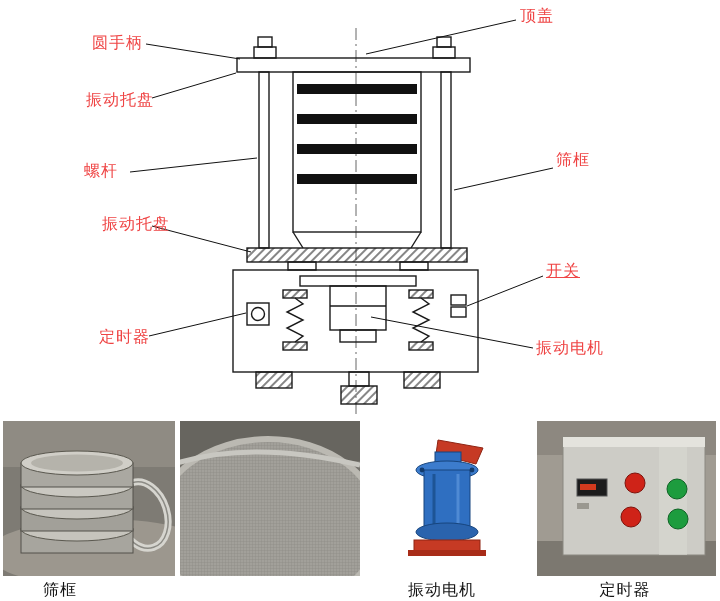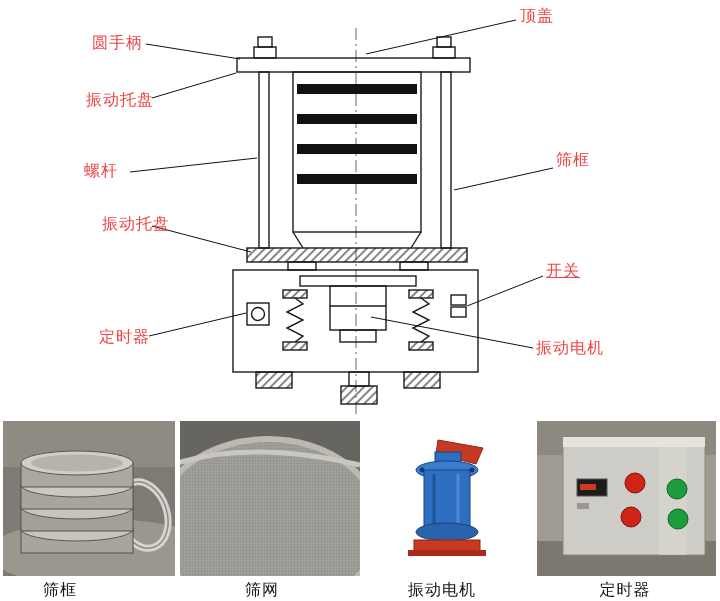--- a/index.html
+++ b/index.html
@@ -213,17 +213,16 @@
         <rect x="40" y="82" width="12" height="6" fill="#9a9890"></rect>
         <circle cx="98" cy="62" r="10" fill="#cf2318" stroke="#7e130c"></circle>
         <circle cx="140" cy="68" r="10" fill="#1d9c3e" stroke="#0f6325"></circle>
         <circle cx="94" cy="96" r="10" fill="#cf2318" stroke="#7e130c"></circle>
         <circle cx="141" cy="98" r="10" fill="#1d9c3e" stroke="#0f6325"></circle>
       </g>
     </svg>
   </figure>
 
   <div class="caption" style="left:0px;top:580px;width:120px;">筛框</div>
-  <div class="caption" style="left:200px;top:580px;width:124px;">筛网</div>
   <div class="caption" style="left:380px;top:580px;width:124px;">振动电机</div>
   <div class="caption" style="left:563px;top:580px;width:124px;">定时器</div>
 
 </div>
 
 </body></html>

